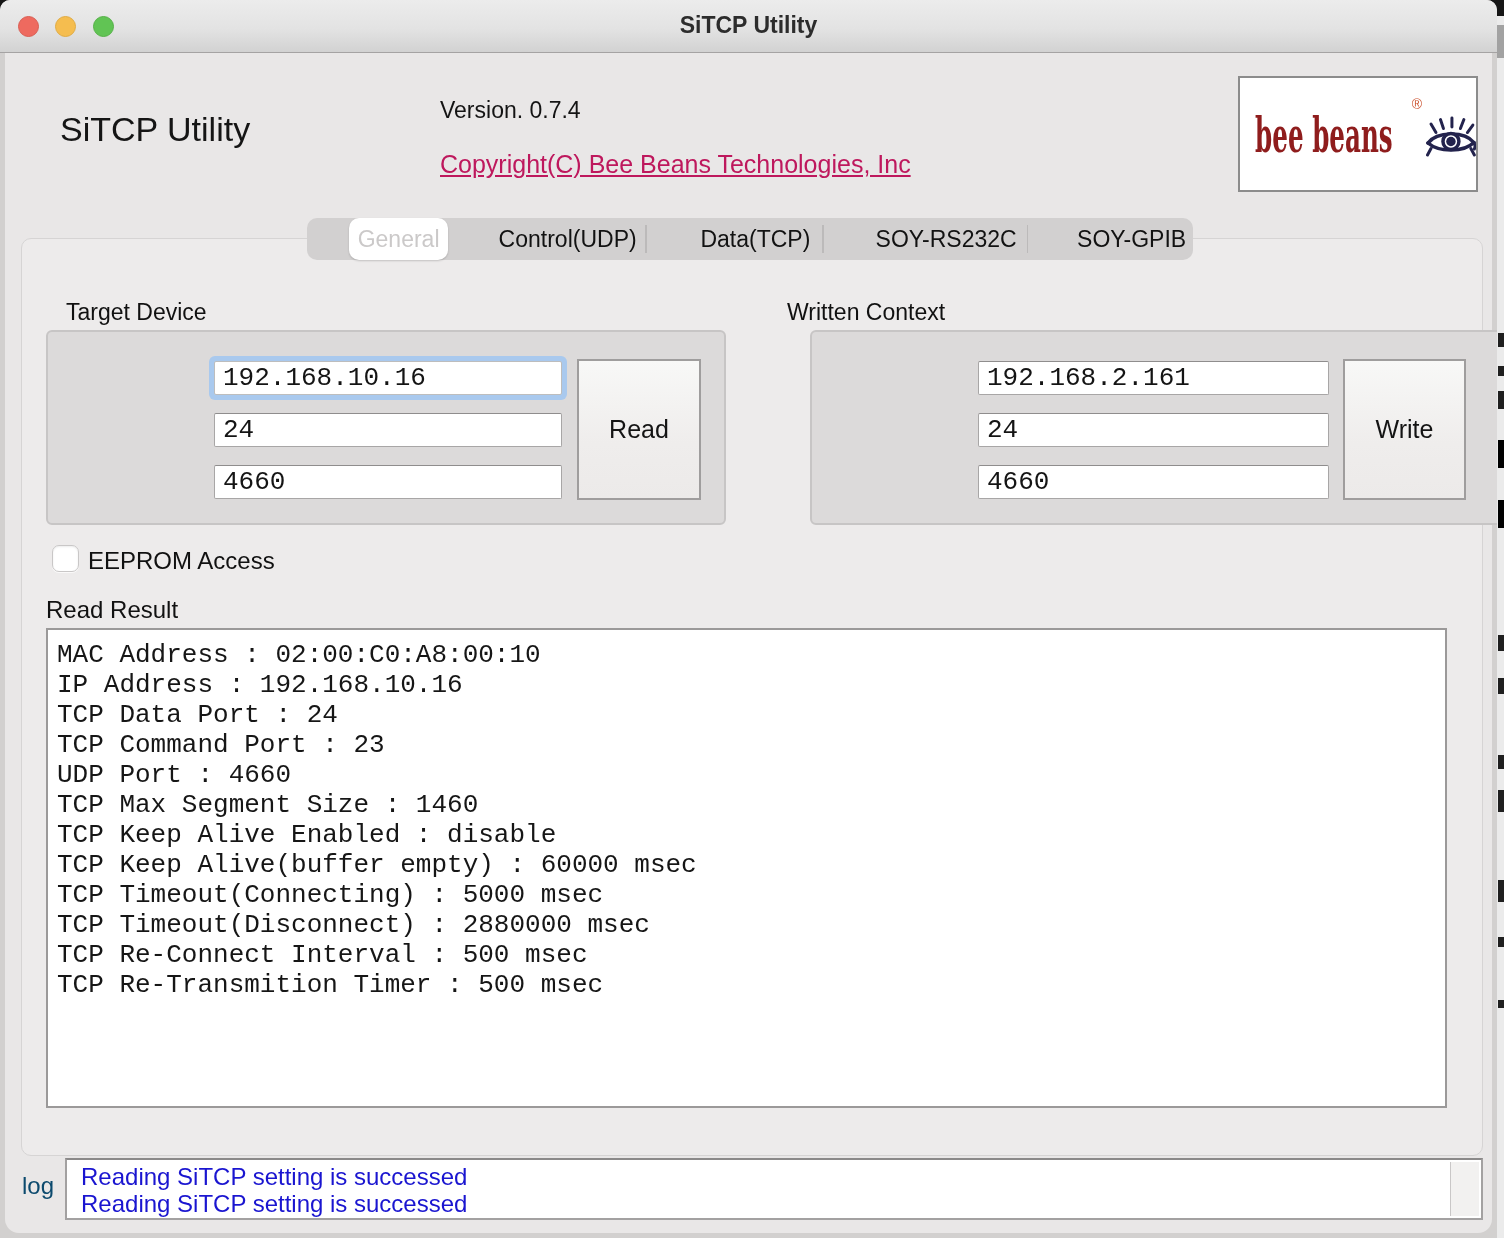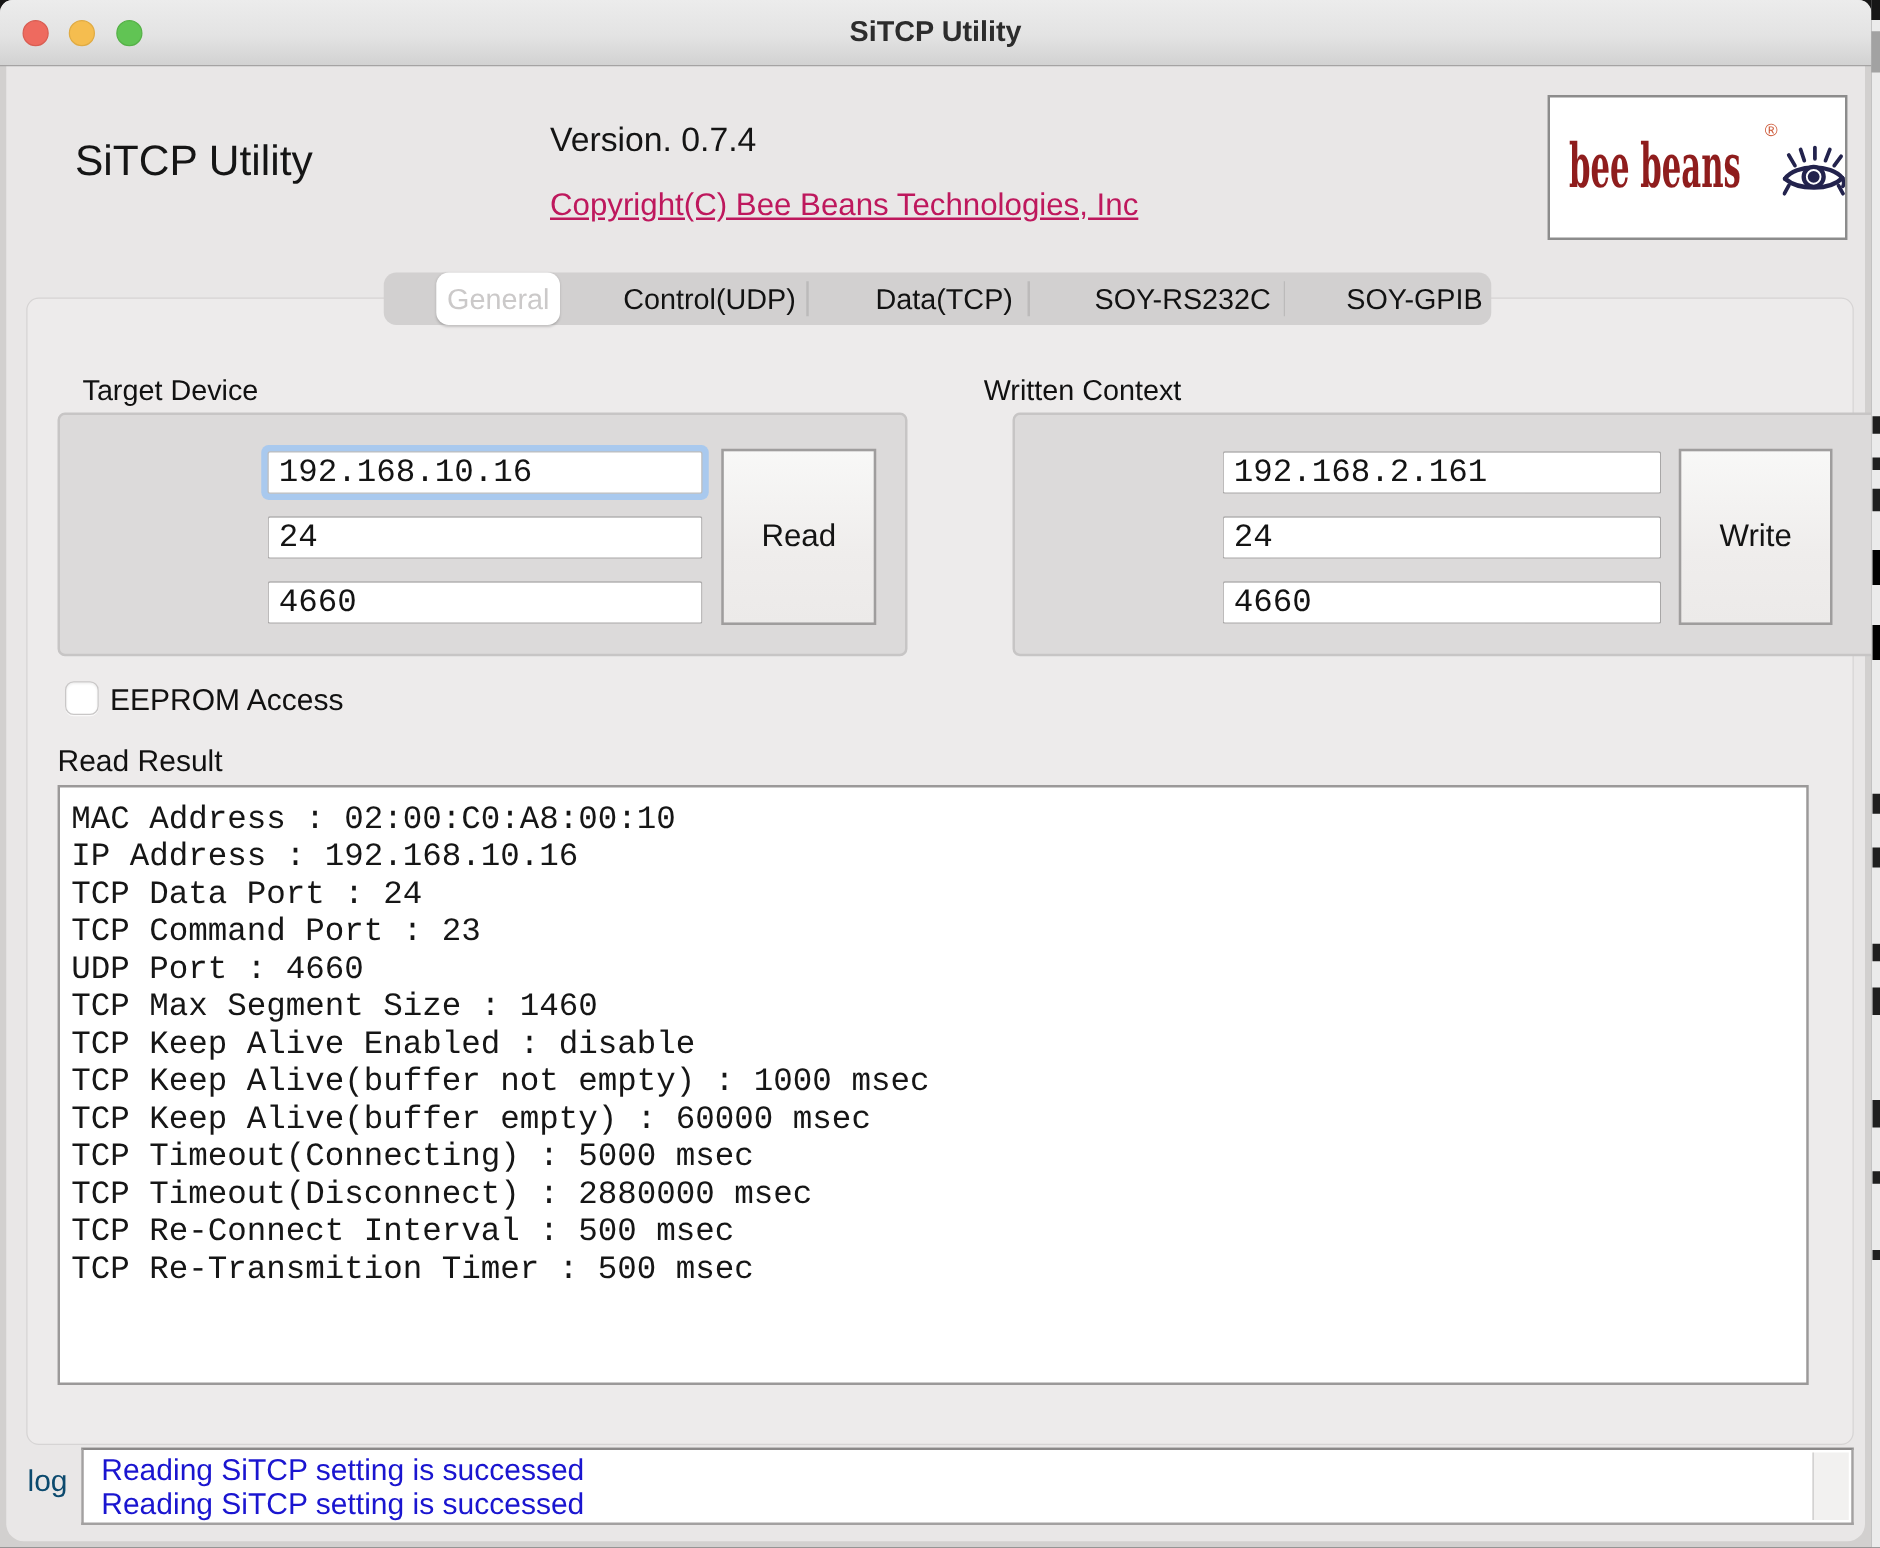--- a/index.html
+++ b/index.html
@@ -35,21 +35,21 @@
   }
   .content-pane {
     position:absolute; left:5px; top:52px; width:1487px; height:1181px;
     background:#e9e7e7;
     border-radius:0 0 14px 14px;
     z-index:1;
   }
 
   
   .app-title { left:60px; top:110px; font-size:34px; color:#151515; z-index:3; }
-  .version   { left:440px; top:97px;  font-size:27px; color:#141414; z-index:3; }
+  .version   { left:440px; top:97px;  font-size:23px; color:#141414; z-index:3; }
   .copyright { left:440px; top:150px; font-size:25px; color:#be185d; text-decoration:underline; z-index:3; cursor:pointer; }
 
   .logo-box {
     left:1238px; top:76px; width:240px; height:116px;
     background:#ffffff; border:2px solid #8c8c8c; box-sizing:border-box;
     display:flex; align-items:center; justify-content:center; gap:4px;
     z-index:3;
   }
   .logo-brand {
     font-family:"DejaVu Serif", serif;
@@ -237,21 +237,20 @@
 
   <div class="abs rr-title">Read Result</div>
   <div class="abs rr-box">
     <div class="rr-line">MAC Address : 02:00:C0:A8:00:10</div>
     <div class="rr-line">IP Address : 192.168.10.16</div>
     <div class="rr-line">TCP Data Port : 24</div>
     <div class="rr-line">TCP Command Port : 23</div>
     <div class="rr-line">UDP Port : 4660</div>
     <div class="rr-line">TCP Max Segment Size : 1460</div>
     <div class="rr-line">TCP Keep Alive Enabled : disable</div>
-    <div class="rr-line">TCP Keep Alive(buffer not empty) : 1000 msec</div>
     <div class="rr-line">TCP Keep Alive(buffer empty) : 60000 msec</div>
     <div class="rr-line">TCP Timeout(Connecting) : 5000 msec</div>
     <div class="rr-line">TCP Timeout(Disconnect) : 2880000 msec</div>
     <div class="rr-line">TCP Re-Connect Interval : 500 msec</div>
     <div class="rr-line">TCP Re-Transmition Timer : 500 msec</div>
   </div>
 
   <div class="abs log-label">log</div>
   <div class="abs log-box">
     <div class="log-line">Reading SiTCP setting is successed</div>

